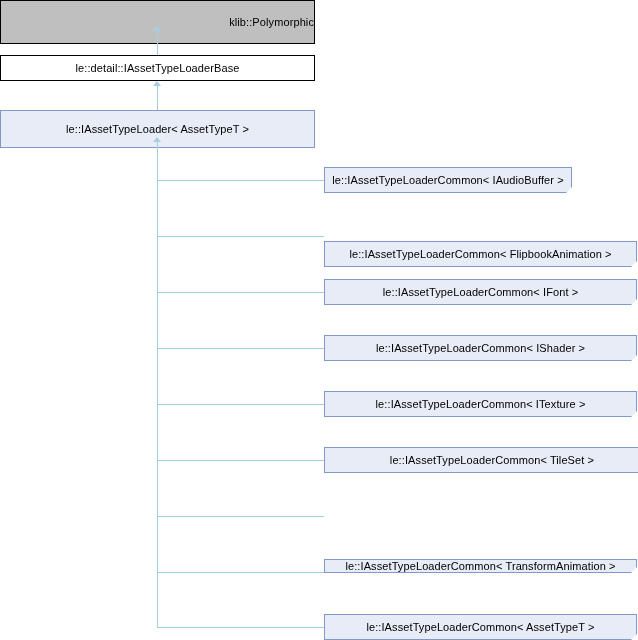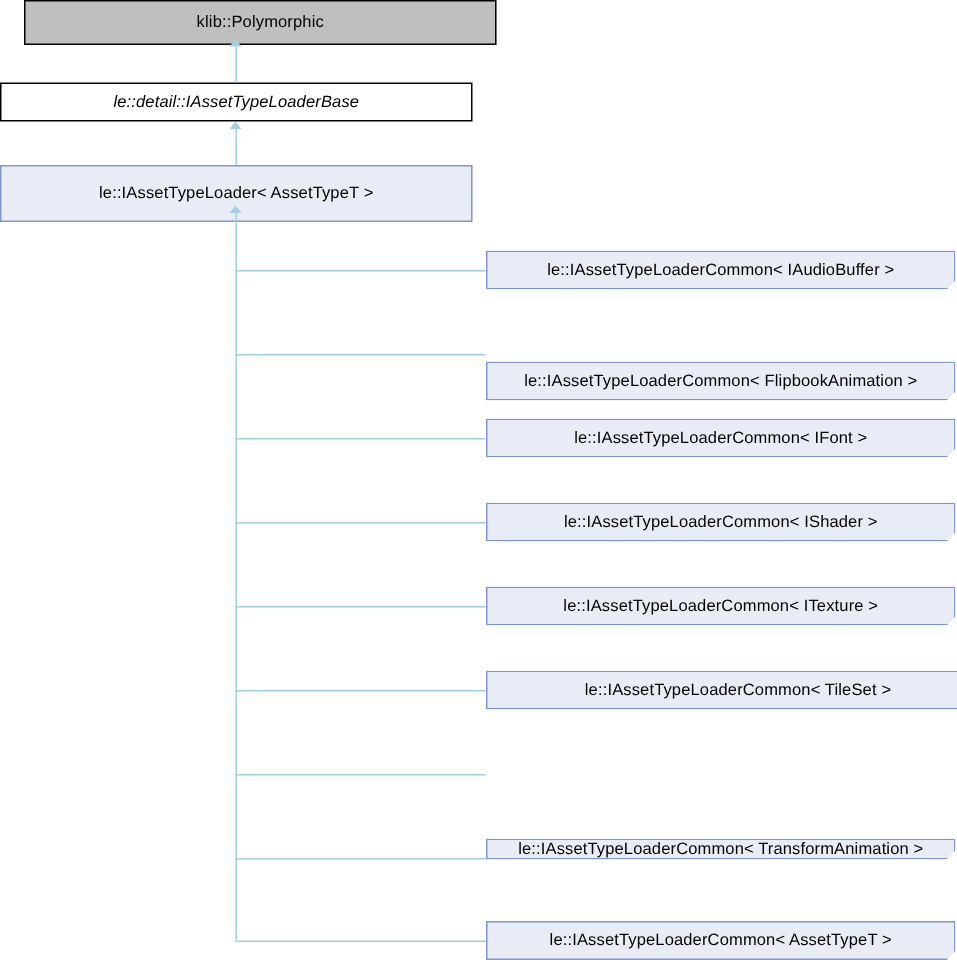--- a/index.html
+++ b/index.html
@@ -56,25 +56,25 @@
     border-left: 4px solid transparent;
     border-right: 4px solid transparent;
     border-bottom: 5px solid #a6cee3;
   }
 </style>
 </head>
 <body>
 
 <div id="diagram">
 
-  <div class="node gray" style="left:16px; top:0px; width:315px; height:30px;">
+  <div class="node gray" style="left:0px; top:0px; width:315px; height:44px;justify-content:flex-end;">
     <span>klib::Polymorphic</span>
   </div>
 
-  <div class="node plain" style="left:0px; top:55px; width:315px; height:26px;font-style:italic;">
+  <div class="node plain" style="left:0px; top:55px; width:315px; height:26px;">
     <span>le::detail::IAssetTypeLoaderBase</span>
   </div>
 
   <div class="node blue" style="left:0px; top:110px; width:315px; height:38px;">
     <span>le::IAssetTypeLoader&lt; AssetTypeT &gt;</span>
   </div>
 
   <div class="edge v" style="left:157px; top:31px; height:24px;"></div>
   <div class="arrow-up" style="left:153px; top:26px;"></div>
 
@@ -87,21 +87,21 @@
   <div class="edge h" style="left:157px; top:180px; width:167px;"></div>
   <div class="edge h" style="left:157px; top:236px; width:167px;"></div>
   <div class="edge h" style="left:157px; top:292px; width:167px;"></div>
   <div class="edge h" style="left:157px; top:348px; width:167px;"></div>
   <div class="edge h" style="left:157px; top:404px; width:167px;"></div>
   <div class="edge h" style="left:157px; top:460px; width:167px;"></div>
   <div class="edge h" style="left:157px; top:516px; width:167px;"></div>
   <div class="edge h" style="left:157px; top:572px; width:167px;"></div>
   <div class="edge h" style="left:157px; top:627px; width:167px;"></div>
 
-  <div class="node blue clipped" style="left:324px; top:167px; width:313px; height:26px;">
+  <div class="node blue clipped" style="left:324px; top:167px; width:248px; height:26px;">
     <span>le::IAssetTypeLoaderCommon&lt; IAudioBuffer &gt;</span>
   </div>
 
   <div class="node blue clipped" style="left:324px; top:223px; width:313px; height:26px;margin-top:18px;">
     <span>le::IAssetTypeLoaderCommon&lt; FlipbookAnimation &gt;</span>
   </div>
 
   <div class="node blue clipped" style="left:324px; top:279px; width:313px; height:26px;">
     <span>le::IAssetTypeLoaderCommon&lt; IFont &gt;</span>
   </div>

